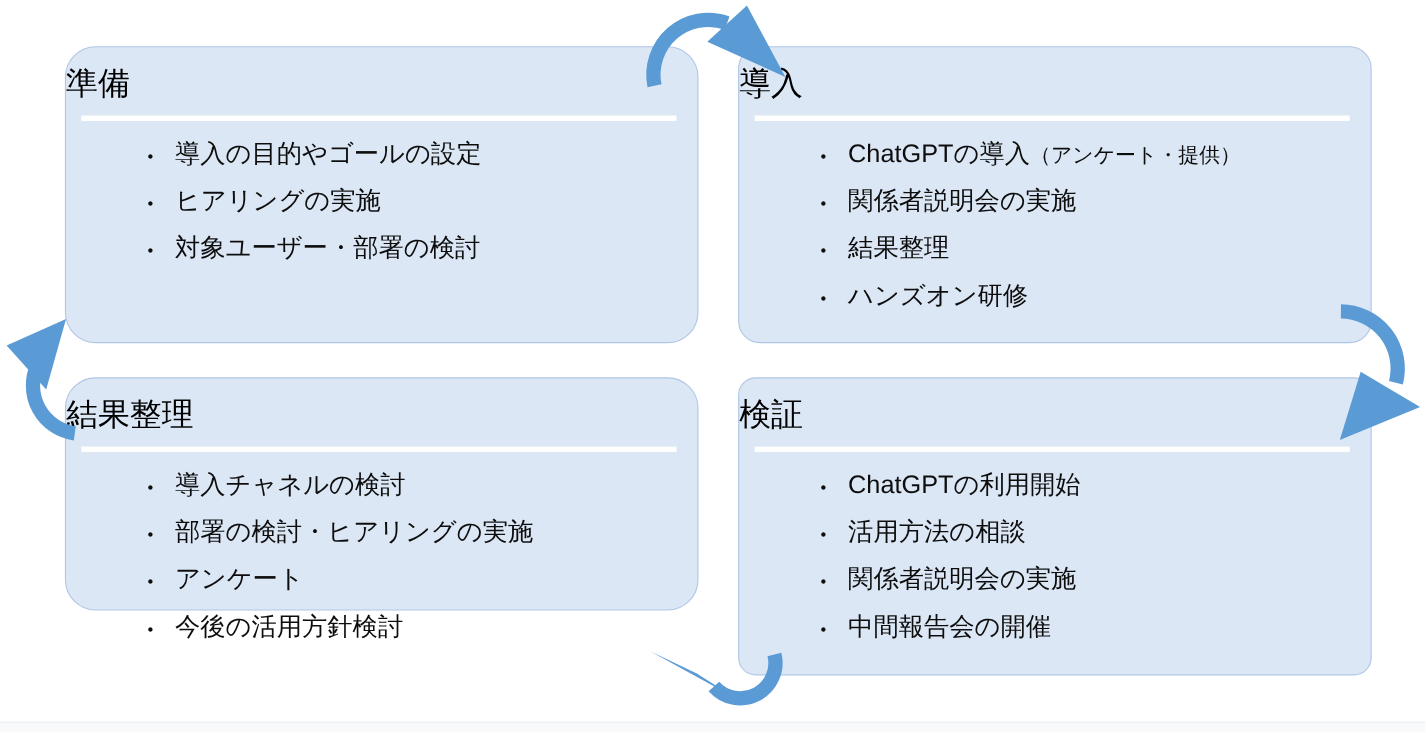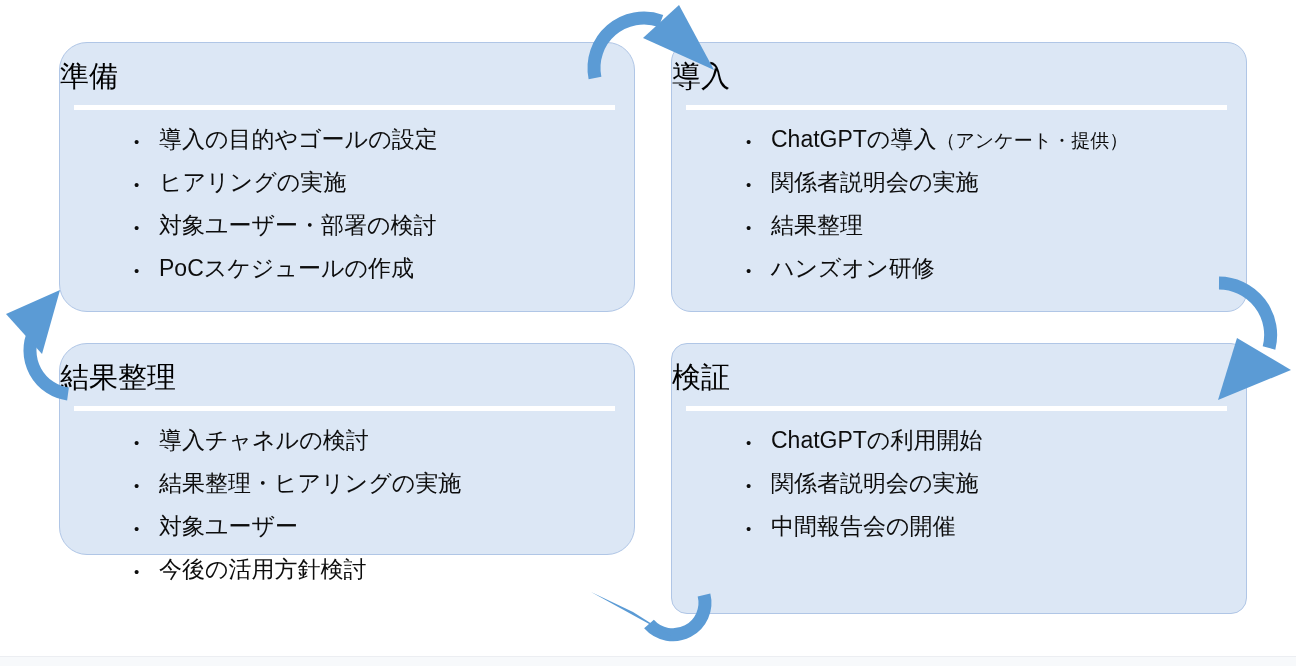--- a/index.html
+++ b/index.html
@@ -57,51 +57,51 @@
 
 <div class="canvas">
 
   <div class="stage-box pos-tl">
     <div class="box-title">準備</div>
     <div class="title-divider"></div>
     <ul class="items">
       <li><span class="bullet">•</span><span>導入の目的やゴールの設定</span></li>
       <li><span class="bullet">•</span><span>ヒアリングの実施</span></li>
       <li><span class="bullet">•</span><span>対象ユーザー・部署の検討</span></li>
-      <li><span class="bullet">•</span><span>PoCスケジュールの作成</span></li>
     </ul>
   </div>
 
   <div class="stage-box pos-tr">
     <div class="box-title">導入</div>
     <div class="title-divider"></div>
     <ul class="items">
       <li><span class="bullet">•</span><span>ChatGPTの導入</span><span class="item-suffix">（アンケート・提供）</span></li>
       <li><span class="bullet">•</span><span>関係者説明会の実施</span></li>
       <li><span class="bullet">•</span><span>結果整理</span></li>
       <li><span class="bullet">•</span><span>ハンズオン研修</span></li>
     </ul>
   </div>
 
   <div class="stage-box pos-bl">
     <div class="box-title">結果整理</div>
     <div class="title-divider"></div>
     <ul class="items">
       <li><span class="bullet">•</span><span>導入チャネルの検討</span></li>
-      <li><span class="bullet">•</span><span>結果整理・ヒアリングの実施</span></li>
-      <li><span class="bullet">•</span><span>対象ユーザー</span></li>
+      <li><span class="bullet">•</span><span>部署の検討・ヒアリングの実施</span></li>
+      <li><span class="bullet">•</span><span>アンケート</span></li>
       <li><span class="bullet">•</span><span>今後の活用方針検討</span></li>
     </ul>
   </div>
 
   <div class="stage-box pos-br">
     <div class="box-title">検証</div>
     <div class="title-divider"></div>
     <ul class="items">
       <li><span class="bullet">•</span><span>ChatGPTの利用開始</span></li>
+      <li><span class="bullet">•</span><span>活用方法の相談</span></li>
       <li><span class="bullet">•</span><span>関係者説明会の実施</span></li>
       <li><span class="bullet">•</span><span>中間報告会の開催</span></li>
     </ul>
   </div>
 
   <svg class="arrow-svg" style="left:583px;top:4px;" width="133" height="76" viewBox="0 0 133 76">
     <path class="arrow-stroke" d="M 12,74 A 50,50 0 0 1 78,17"></path>
     <polygon class="arrow-head" points="60,34 96,1 131,66"></polygon>
   </svg>
 

